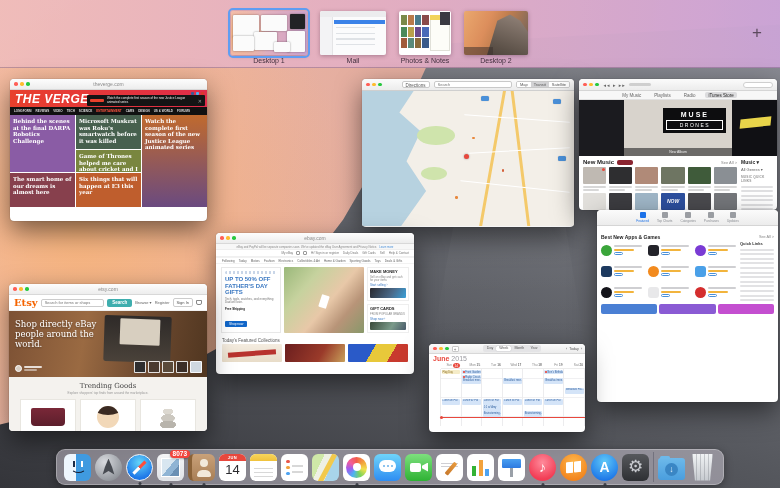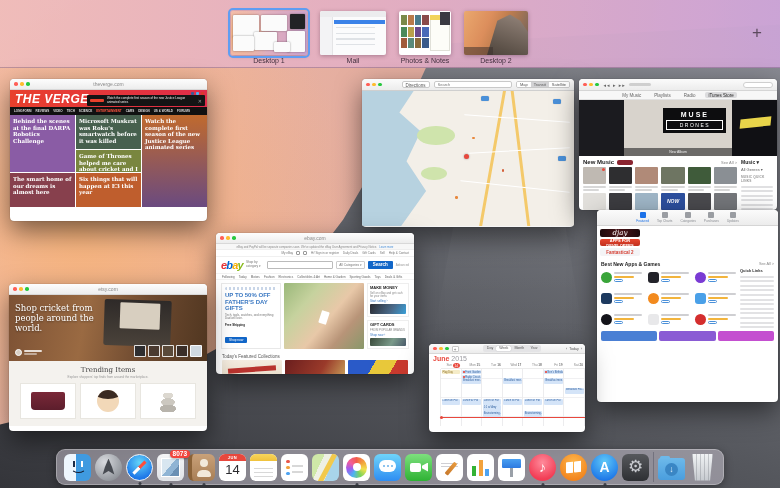--- a/index.html
+++ b/index.html
@@ -579,25 +579,20 @@
             <div class="a-ticon"></div>
             <div class="a-tlbl">Purchases</div>
           </div>
           <div class="a-tab">
             <div class="a-ticon"></div>
             <div class="a-tlbl">Updates</div>
           </div>
         </div>
     </div>
     <div class="a-hero">
-      <div class="a-sidebn" id="abanners">
-          <div class="a-bn b0">djay</div>
-          <div class="a-bn b1">APPS FOR<br>DEVELOPERS</div>
-          <div class="a-bn b2">Fantastical 2</div>
-        </div>
     </div>
     <div class="a-sec">
       <span class="a-sect">Best New Apps &amp; Games</span>
       <span class="a-seeall">See All &gt;</span>
     </div>
     <div class="a-body">
       <div class="a-grid" id="agrid">
           <div class="a-app">
             <div class="a-aicon" style="background: rgb(58, 165, 58); border-radius: 50%;"></div>
             <div class="a-am">
@@ -714,28 +709,20 @@
         <span>My eBay</span>
         <span class="e-ico"></span>
         <span class="e-ico"></span>
       </span>
     <div>Hi! Sign in or register</div>
         <div>Daily Deals</div>
         <div>Gift Cards</div>
         <div>Sell</div>
         <div>Help &amp; Contact</div>
       </div>
-    <div class="e-srow">
-      <span class="e-logo" id="elogo"><span style="color: rgb(229, 50, 56);">e</span><span style="color: rgb(0, 100, 210);">b</span><span style="color: rgb(245, 175, 2);">a</span><span style="color: rgb(134, 184, 23);">y</span></span>
-      <span class="e-shopby">Shop by category ▾</span>
-      <input class="e-input" style="">
-      <span class="e-allcat">All Categories ▾</span>
-      <span class="e-btn">Search</span>
-      <span class="e-adv">Advanced</span>
-    </div>
     <div class="e-cats" id="ecats">
         <div>Following</div>
         <div>Today</div>
         <div>Motors</div>
         <div>Fashion</div>
         <div>Electronics</div>
         <div>Collectibles &amp; Art</div>
         <div>Home &amp; Garden</div>
         <div>Sporting Goods</div>
         <div>Toys</div>
@@ -777,41 +764,50 @@
 
   <div class="win" id="etsy">
     <div class="tbar">
         <div class="lights" style="position: relative; z-index: 2;">
           <span class="lt r"></span>
           <span class="lt y"></span>
           <span class="lt g"></span>
         </div>
       <div class="ttl">etsy.com</div>
     </div>
+    <div class="t-head">
+      <span class="t-logo">Etsy</span>
+      <input class="t-input" placeholder="Search for items or shops" style="">
+      <span class="t-btn">Search</span>
+      <span class="t-browse">Browse ▾</span>
+      <span class="t-reg">Register</span>
+      <span class="t-sign">Sign In</span>
+      <span class="t-cart"></span>
+    </div>
     <div class="t-hero">
       <div class="t-press"></div>
       <div class="t-paper"></div>
-      <div class="t-htext">Shop cricket from people around the world.</div>
+      <div class="t-htext">Shop directly eBay people around the world.</div>
       <div class="t-seller">
         <span class="t-av"></span>
         <span>
             <span class="t-sl" style="display:block"></span>
             <span class="t-sl s" style="display:block"></span>
           </span>
       </div>
       <div class="t-strip">
         <span class="t-th" style="background:#2e2e30"></span>
         <span class="t-th" style="background:#4a3a30"></span>
         <span class="t-th" style="background:#5a4a3a"></span>
         <span class="t-th" style="background:#3a2e28"></span>
         <span class="t-th" style="background:#cfd8e0"></span>
       </div>
     </div>
     <div class="t-trend">
-      <div class="t-tt">Trending Items</div>
+      <div class="t-tt">Trending Goods</div>
       <div class="t-ts">Explore shoppers' top finds from around the marketplace.</div>
       <div class="t-cards">
         <div class="t-card">
             <div class="t-bag"></div>
           </div>
         <div class="t-card">
             <div class="t-face">
               <div class="t-hair"></div>
             </div>
           </div>

